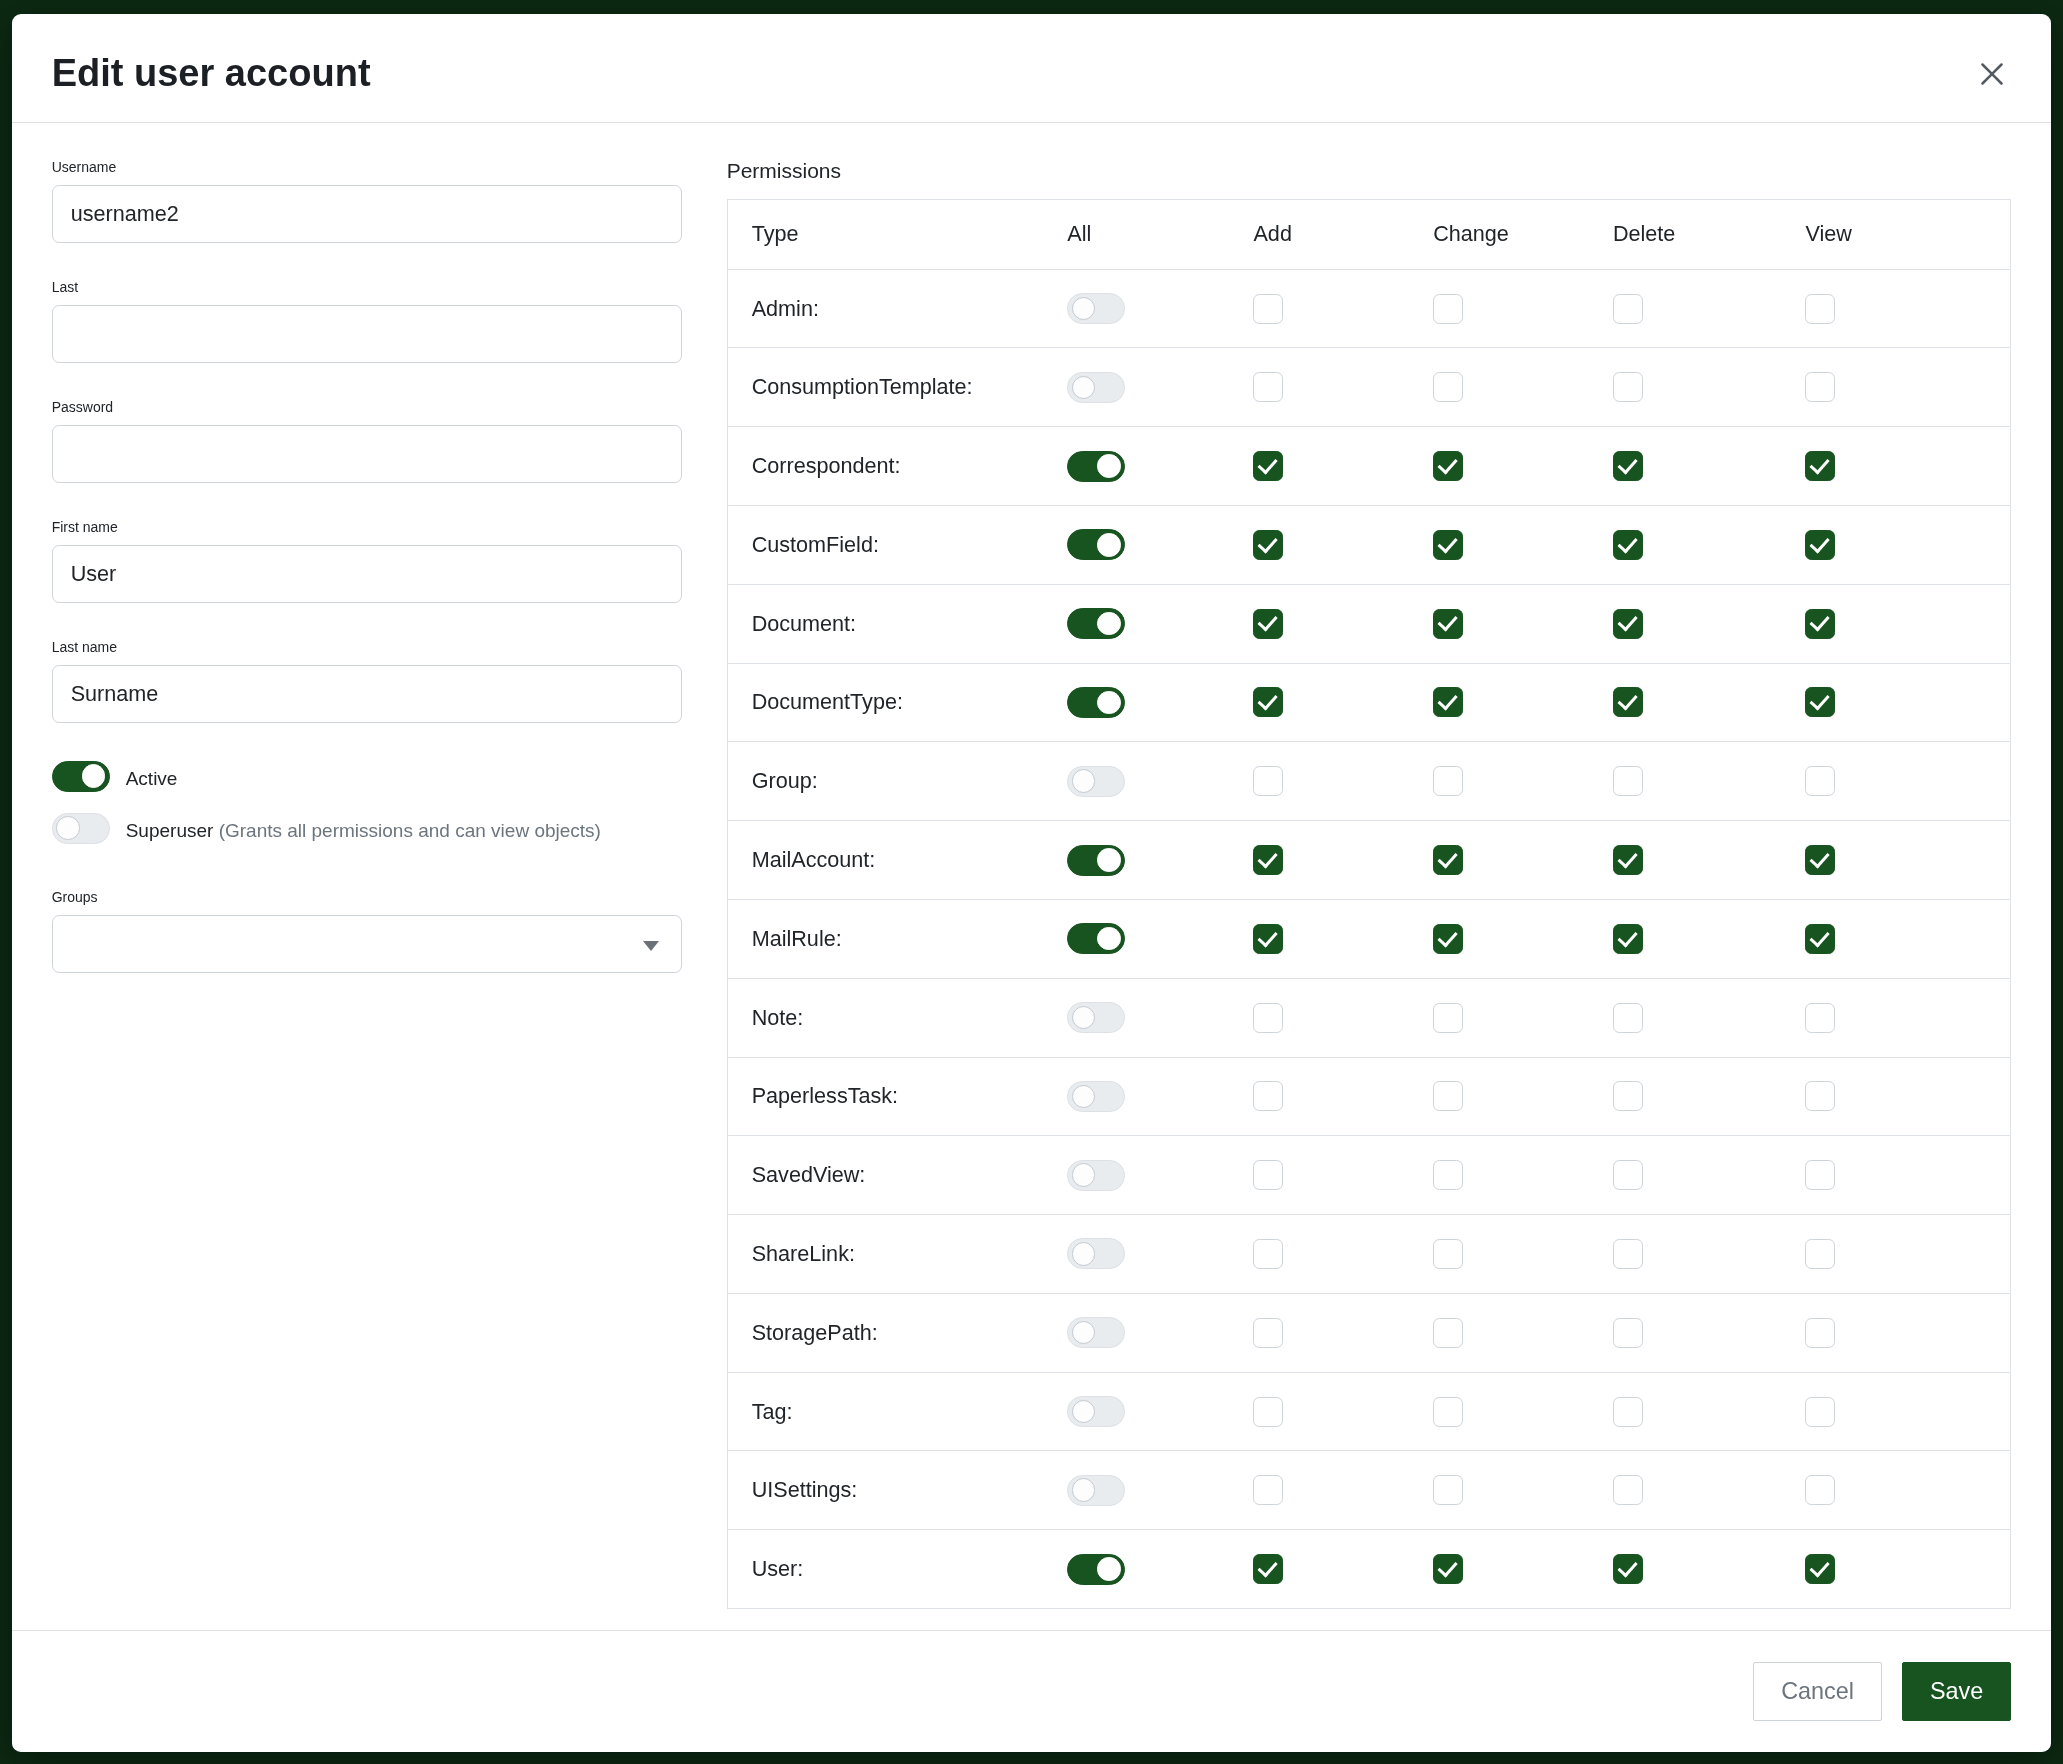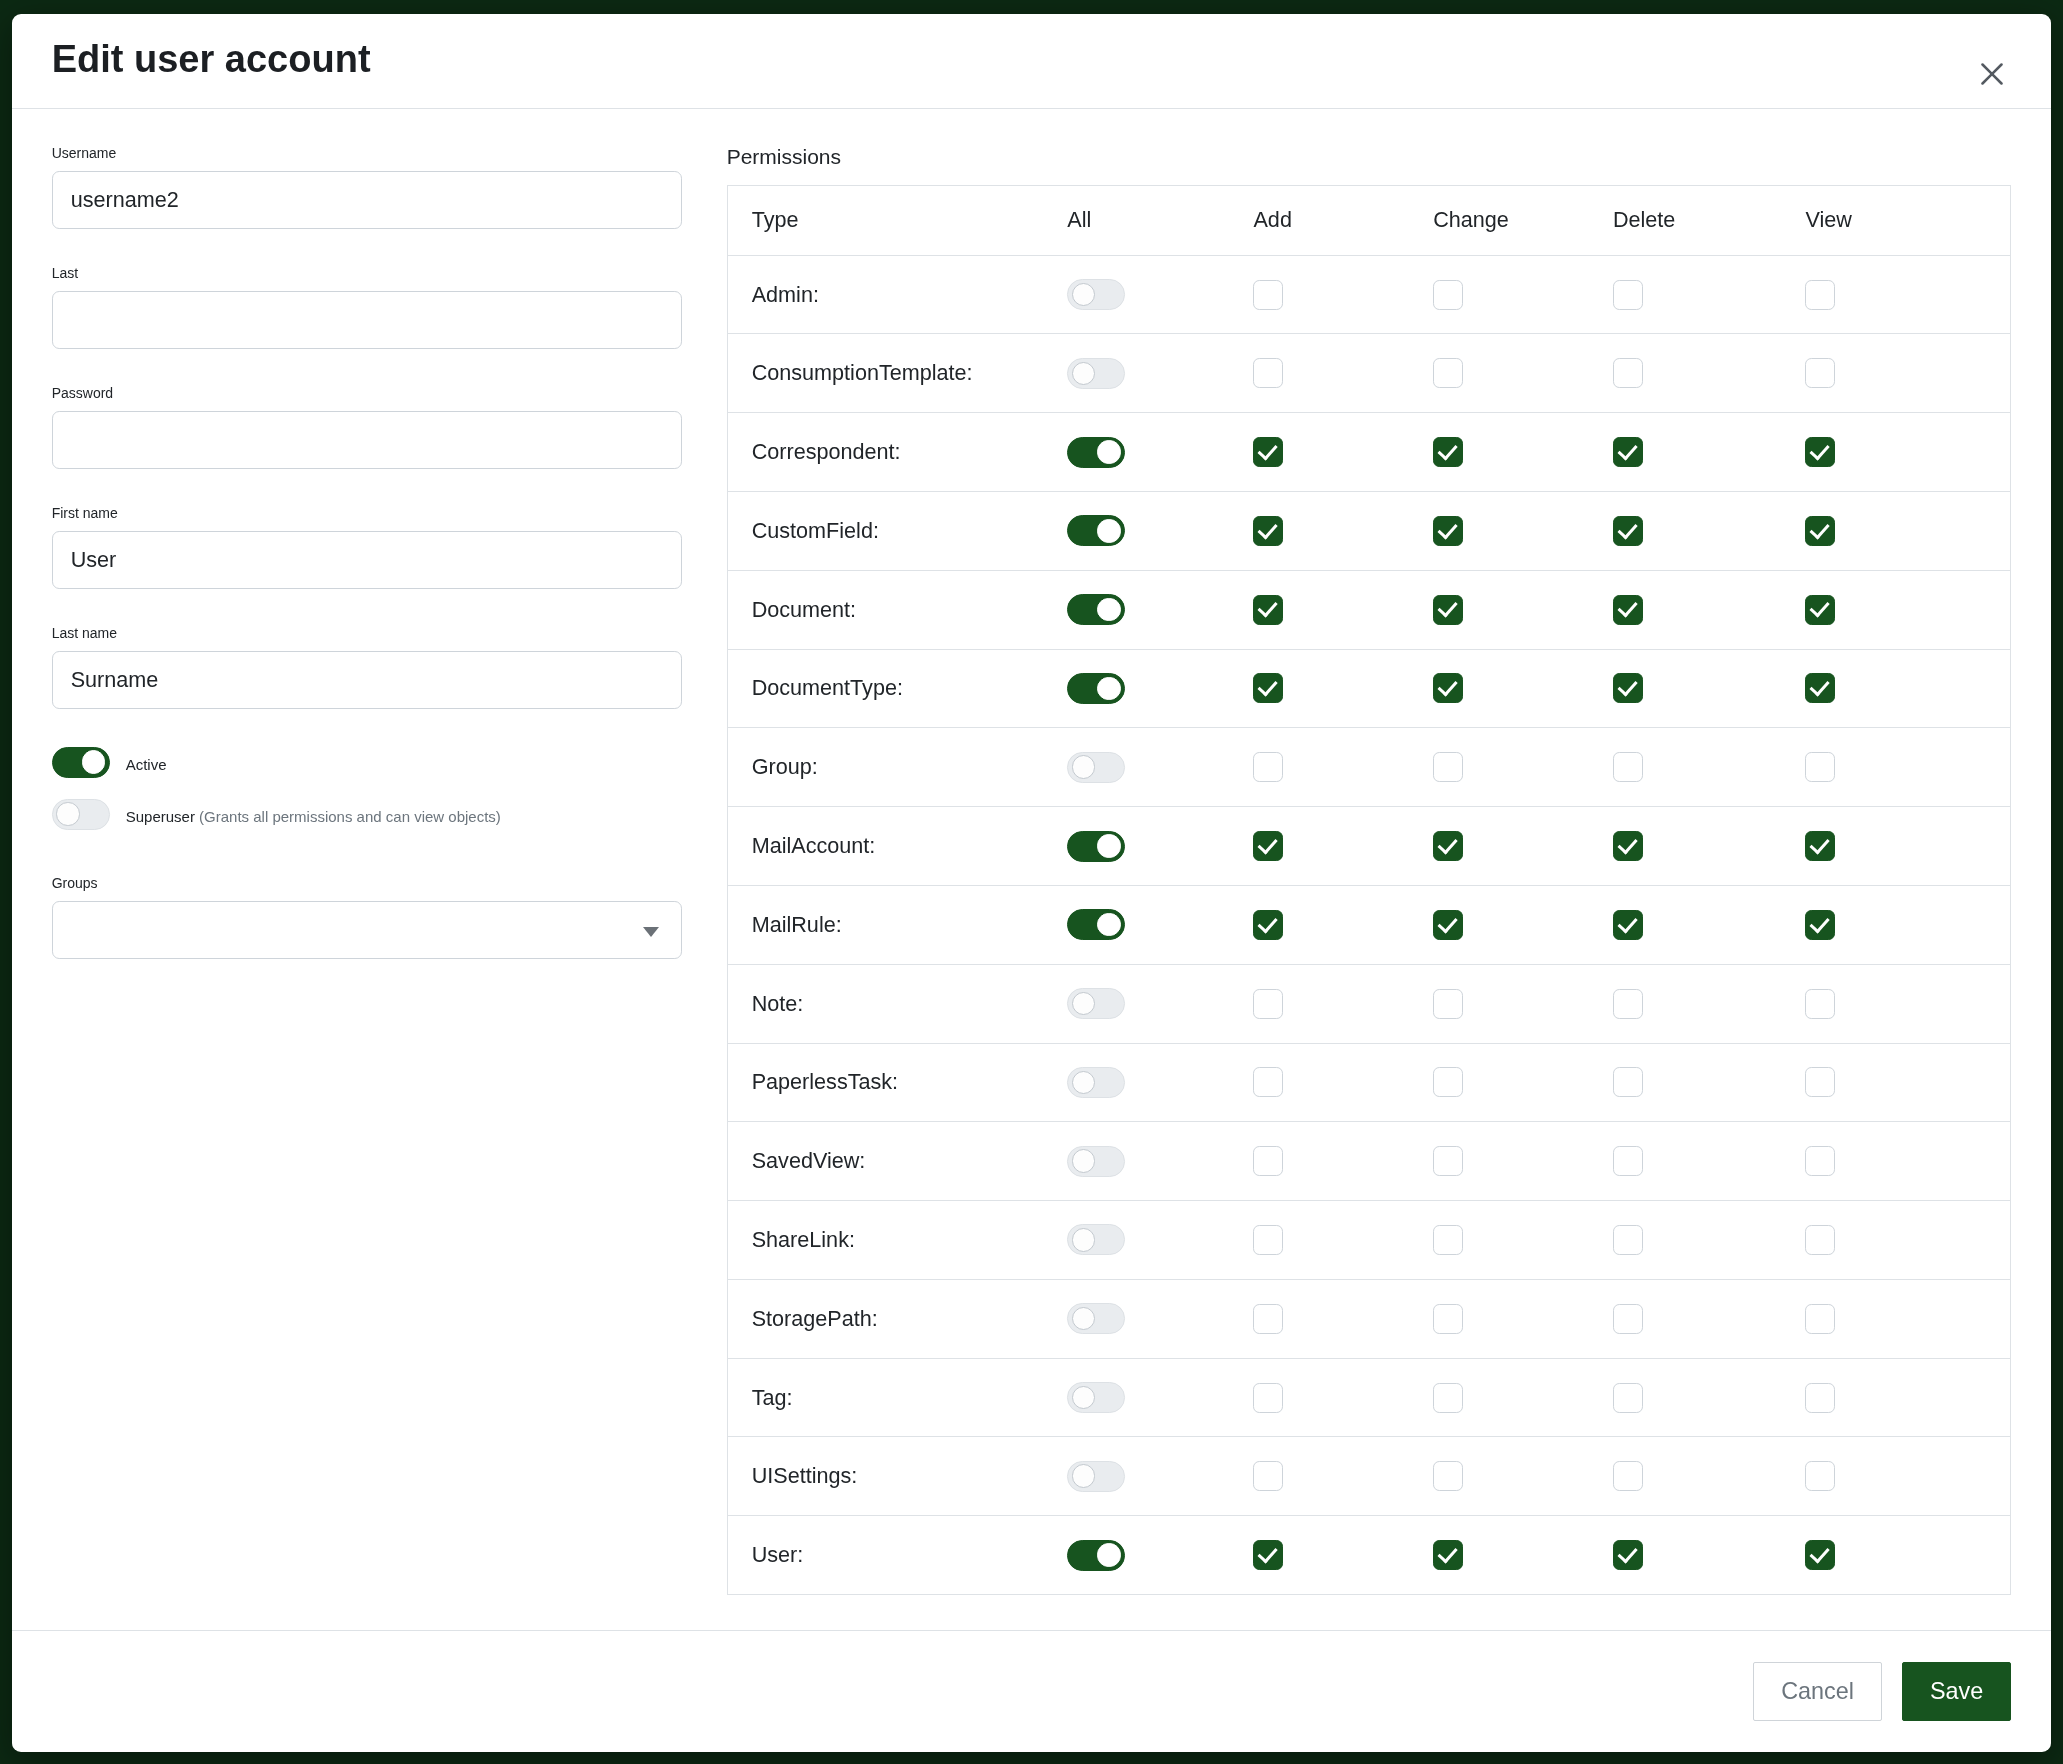--- a/index.html
+++ b/index.html
@@ -19,21 +19,21 @@
     width: 100%; height: 100%;
     background: #ffffff;
     border-radius: 9px;
     display: flex; flex-direction: column;
     overflow: hidden;
     box-shadow: 0 9px 36px rgba(0,0,0,.4);
   }
   
   .modal-header {
     position: relative;
-    padding: 24px 40px 27px 40px;
+    padding: 38px 40px 27px 40px;
     border-bottom: 0.9px solid #dee2e6;
     flex: none;
   }
   .dialog-title { font-size: 38px; font-weight: 700; color: #1c1f23; }
   .close-btn {
     position: absolute; top: 40px; right: 38px;
     background: none; border: none; cursor: pointer;
     width: 43px; height: 43px; display: flex; align-items: center; justify-content: center;
   }
   
@@ -58,21 +58,21 @@
     font-family: "Liberation Sans", sans-serif;
     font-size: 21.6px; color: #212529;
     padding: 0 18px;
     outline: none;
     background: #fff;
   }
   
   .toggle-row { display: flex; align-items: flex-start; margin-bottom: 16px; }
   .toggle-row.first { margin-top: 38px; }
   .toggle-row .switch { flex: none; margin-right: 16px; margin-top: 0; }
-  .toggle-text { font-size: 15px; line-height: 36px; }
+  .toggle-text { font-size: 19px; line-height: 36px; }
   .toggle-label { font-weight: 500; color: #212529; }
   .toggle-hint { color: #6c757d; font-weight: 400; }
   .groups-group { margin-top: 40px; }
   .select-box {
     position: relative;
     width: 100%; height: 58px;
     border: 0.9px solid #ced4da; border-radius: 7.2px;
     background: #fff;
     cursor: pointer;
   }

